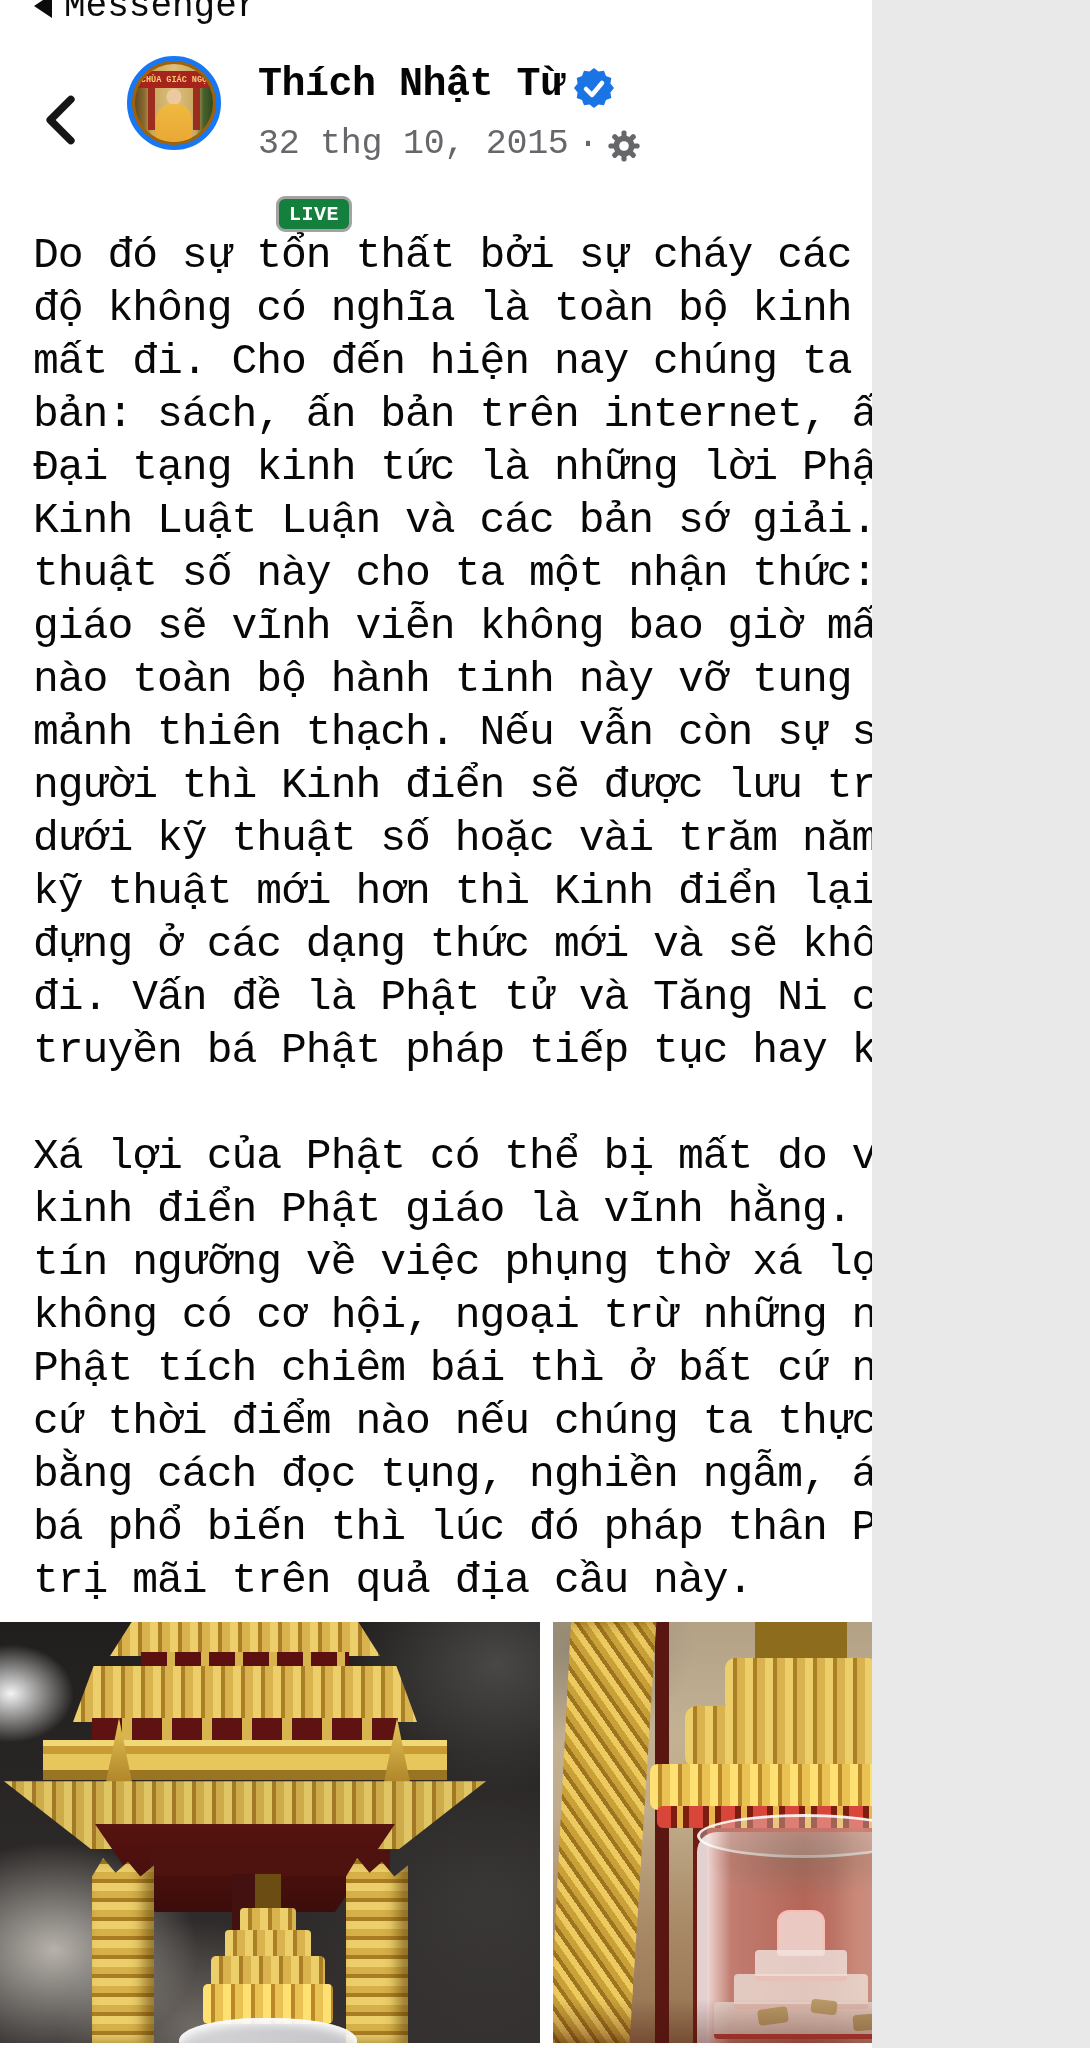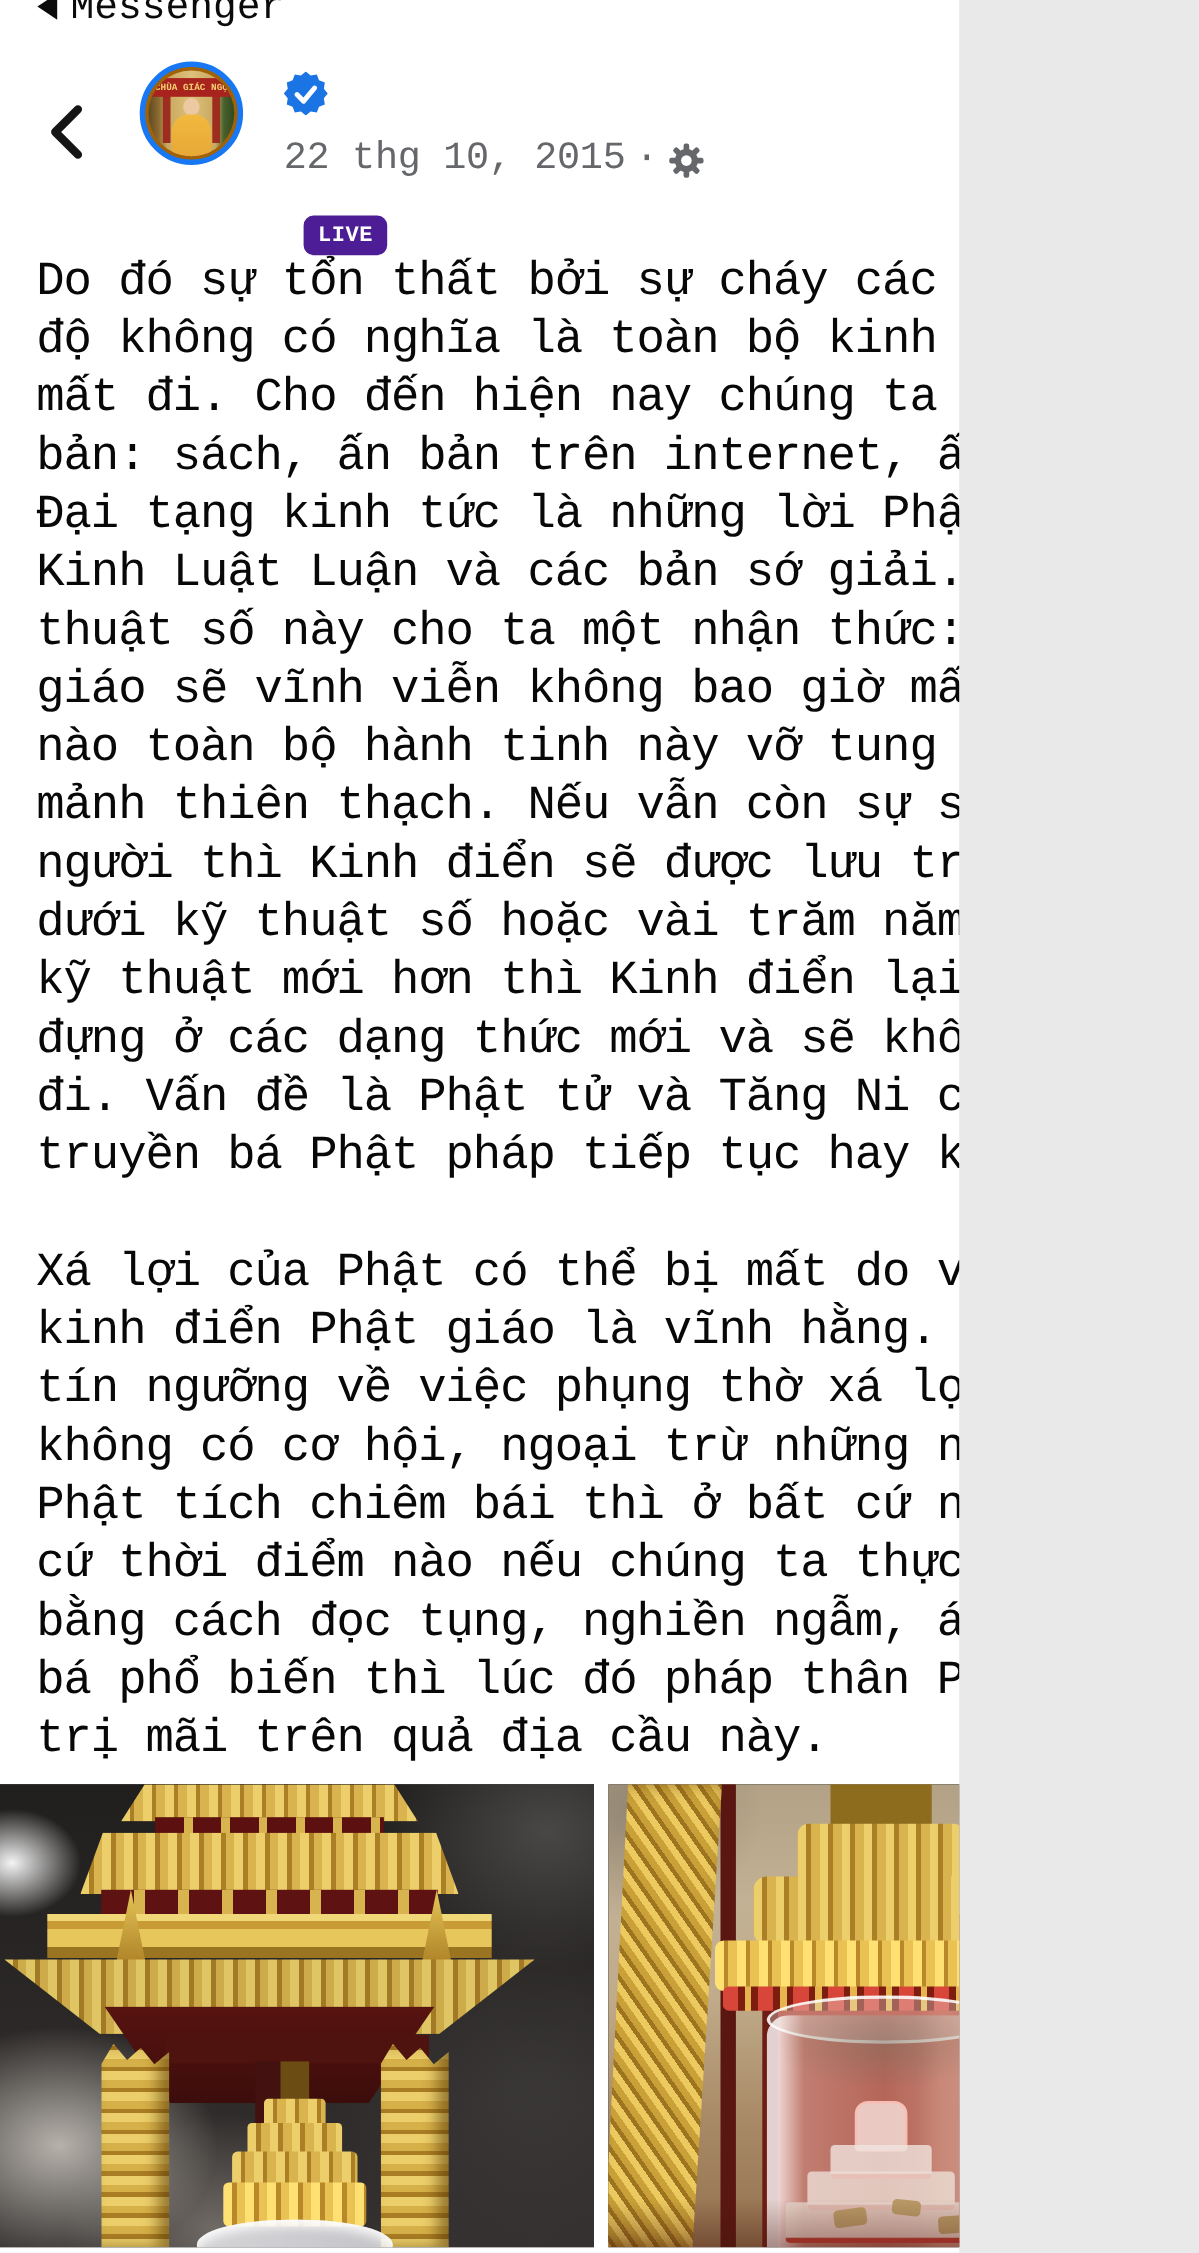--- a/index.html
+++ b/index.html
@@ -17,21 +17,21 @@
   .avatar-ring{width:84px;height:84px;border:5px solid #1877F2;border-radius:50%;background:#a16207;display:flex;align-items:center;justify-content:center;}
   .avatar-photo{position:relative;width:78px;height:78px;border-radius:50%;overflow:hidden;
      background:linear-gradient(90deg,#5e4a22 0%,#8c6a30 12%,#c9a85e 22%,#dcc07c 50%,#c9a85e 78%,#47602c 88%,#31491f 100%);}
   .avatar-banner{position:absolute;top:7px;left:0;right:0;height:17px;background:#a8231d;color:#f3cf6e;
      font-size:8.5px;font-weight:bold;display:flex;align-items:center;justify-content:center;white-space:nowrap;}
   .monk-head{position:absolute;top:25px;left:50%;transform:translateX(-50%);width:15px;height:16px;border-radius:50%;background:#ecc9a1;}
   .monk-body{position:absolute;top:40px;left:50%;transform:translateX(-50%);width:36px;height:38px;border-radius:16px 16px 0 0;
      background:linear-gradient(180deg,#f0b93f,#e8a835);}
   .avatar-pillar{position:absolute;top:22px;width:7px;height:44px;background:#9c2d1f;}
   .avatar-pillar.l{left:13px;} .avatar-pillar.r{right:13px;}
-  .live-badge{position:absolute;left:149px;top:140px;min-width:58px;height:30px;padding:0 6px;background:#4c1d95;border:3px solid #4c1d95;
+  .live-badge{position:absolute;left:149px;top:140px;min-width:58px;height:30px;padding:0 6px;background:#15803d;border:3px solid #a3a3a3;
      border-radius:9px;color:#fff;font-size:20px;font-weight:800;letter-spacing:.5px;display:flex;align-items:center;justify-content:center;}
   .name-row{position:absolute;left:258px;top:62px;display:flex;align-items:center;gap:10px;}
   .page-name{font-size:40px;font-weight:700;letter-spacing:-.5px;color:#050505;white-space:nowrap;}
   .date-row{position:absolute;left:258px;top:124px;display:flex;align-items:center;gap:9px;color:#65676B;font-size:35px;letter-spacing:-.3px;}
   .more-dots{position:absolute;left:996px;top:100px;width:70px;height:28px;display:flex;align-items:center;gap:7px;}
   .more-dots i{width:13px;height:13px;border-radius:50%;background:#1c1c1e;}
 
   
   .post-text{position:absolute;left:33px;top:229px;width:1060px;height:1385px;font-size:43px;line-height:53px;
      letter-spacing:-1px;color:#080808;white-space:pre;overflow:hidden;}
@@ -140,28 +140,29 @@
         <div class="avatar-pillar r"></div>
         <div class="avatar-banner">CHÙA GIÁC NGỘ</div>
         <div class="monk-head"></div>
         <div class="monk-body"></div>
       </div>
     </div>
     <div class="live-badge">LIVE</div>
   </div>
 
   <div class="name-row">
+    <span class="page-name">Thích Nhật Từ</span>
     <svg width="40" height="40" viewBox="0 0 40 40" style="transform:translateY(3px)">
       <polygon fill="#1b74e4" points="40,20 36.4,24.4 37.3,30 32,32 30,37.3 24.4,36.4 20,40 15.6,36.4 10,37.3 8,32 2.7,30 3.6,24.4 0,20 3.6,15.6 2.7,10 8,8 10,2.7 15.6,3.6 20,0 24.4,3.6 30,2.7 32,8 37.3,10 36.4,15.6"></polygon>
       <polyline points="12,21 18,27 28,15" fill="none" stroke="#fff" stroke-width="4.5" stroke-linecap="round" stroke-linejoin="round"></polyline>
     </svg>
   </div>
 
   <div class="date-row">
-    <span>22 thg 10, 2015</span>
+    <span>32 thg 10, 2015</span>
     <span>·</span>
     <svg width="34" height="34" viewBox="0 0 24 24" style="transform:translateY(2px)">
       <g fill="#65676b" transform="translate(12,12)">
         <rect x="-1.8" y="-11" width="3.6" height="22" rx="1.4"></rect>
         <rect x="-1.8" y="-11" width="3.6" height="22" rx="1.4" transform="rotate(45)"></rect>
         <rect x="-1.8" y="-11" width="3.6" height="22" rx="1.4" transform="rotate(90)"></rect>
         <rect x="-1.8" y="-11" width="3.6" height="22" rx="1.4" transform="rotate(135)"></rect>
         <circle r="7.4"></circle>
       </g>
       <circle cx="12" cy="12" r="3.4" fill="#fff"></circle>

